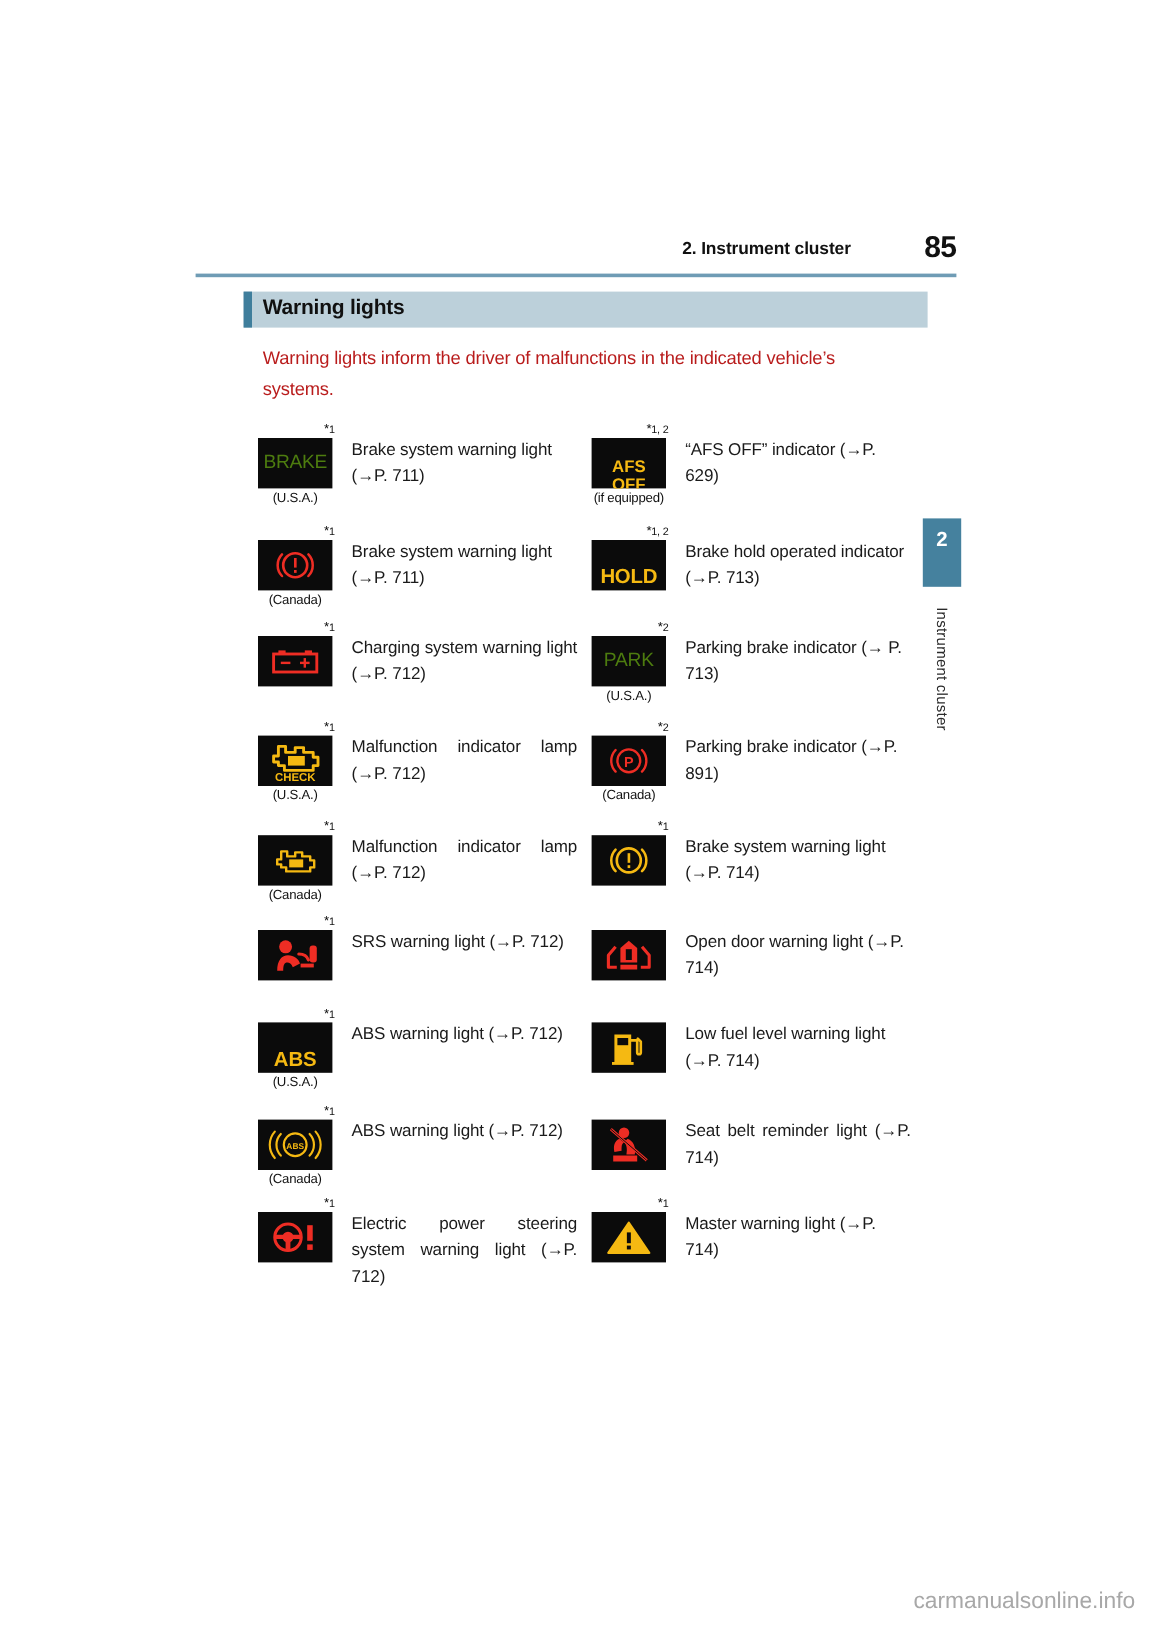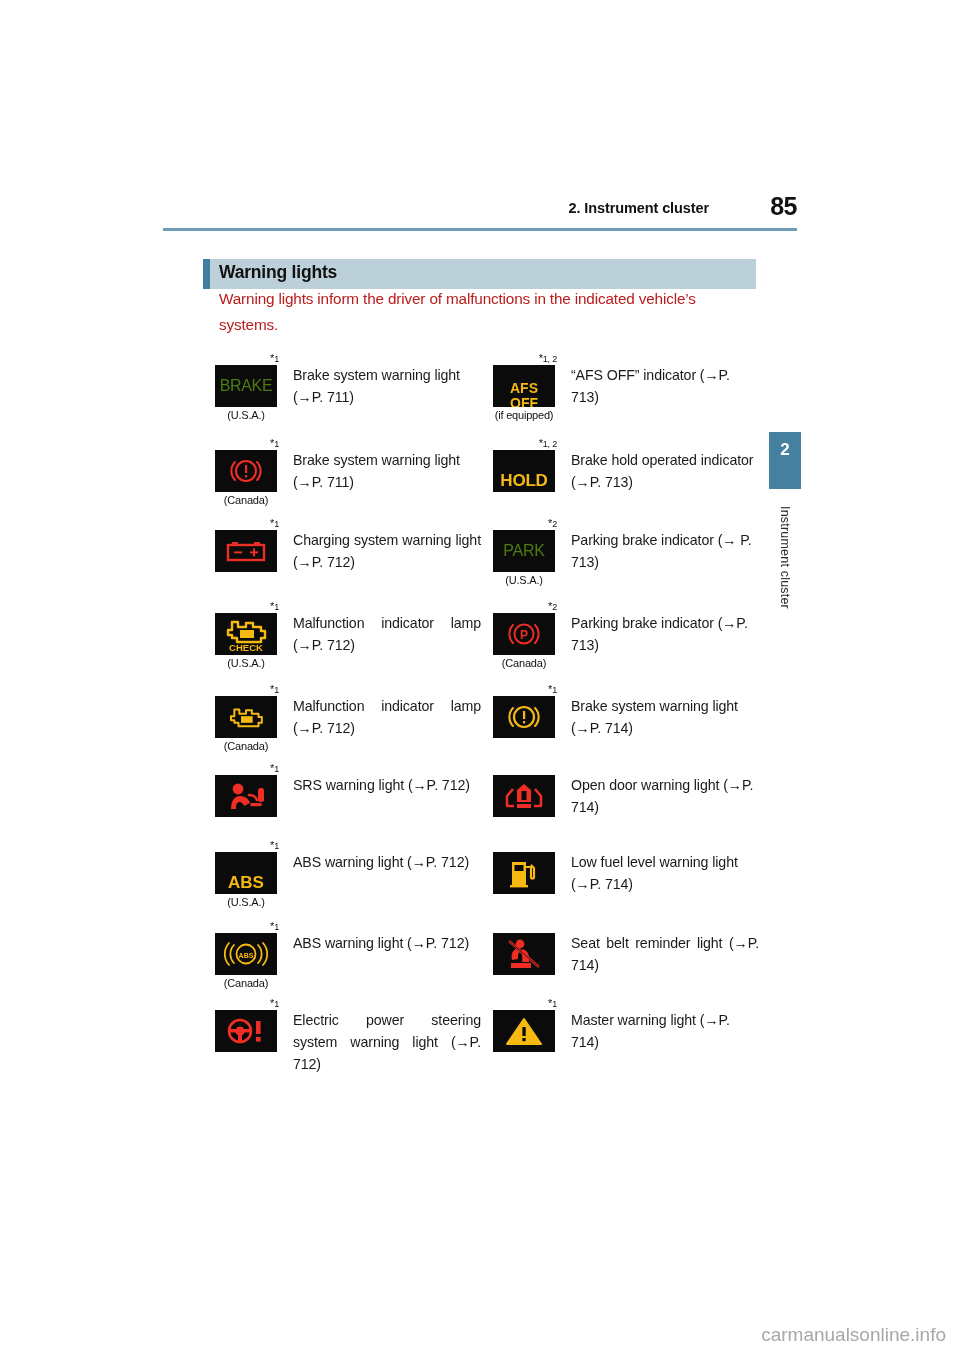--- a/index.html
+++ b/index.html
@@ -22,22 +22,23 @@
   .header-pageno{
     position:absolute;right:0px;top:-4px;
     font-size:25px;font-weight:bold;color:#111;letter-spacing:-0.5px;
   }
   .header-rule{
     position:absolute;left:0;top:32px;width:634px;height:3px;background:#6f9cb5;
   }
 
   
   .section-band{
-    position:absolute;left:203px;top:259px;width:553px;height:30px;
+    position:absolute;left:203px;top:243px;width:553px;height:30px;
     background:#bcd0da;
+    padding-left:17px;
   }
   .section-band .tab{
     position:absolute;left:0;top:0;width:7px;height:30px;background:#3f7e9c;
   }
   .section-band .label{
     position:absolute;left:16px;top:3px;
     font-size:17.5px;font-weight:bold;color:#101010;letter-spacing:-0.2px;
   }
 
   
@@ -153,21 +154,21 @@
        <div class="desc-col">Brake system warning light (→P. 711)</div>
         </div>
         <div class="cell">
           <div class="icon-col">
          <div class="sup"><i>*</i><b>1, 2</b></div>
          <div class="icon-box">
               <span class="t-amber g-afs">AFS<br>OFF</span>
             </div>
          <div class="icon-note">(if equipped)</div>
        </div>
-       <div class="desc-col">“AFS OFF” indicator (→P. 713)</div>
+       <div class="desc-col">“AFS OFF” indicator (→P. 629)</div>
         </div>
       </div>
       <div class="trow" style="position: absolute; top: 85px; left: 0px;">
         <div class="cell">
           <div class="icon-col">
          <div class="sup"><i>*</i><b>1</b></div>
          <div class="icon-box">
               <svg width="44" height="30" viewBox="0 0 44 30">
     <circle cx="22" cy="15" r="10" fill="none" stroke="#ee2d24" stroke-width="2.2"></circle>
     <rect x="21" y="9" width="2.2" height="8" fill="#ee2d24"></rect>
@@ -244,21 +245,21 @@
          <div class="icon-box">
               <svg width="44" height="30" viewBox="0 0 44 30">
     <circle cx="22" cy="15" r="9.5" fill="none" stroke="#ee2d24" stroke-width="2"></circle>
     <text x="22" y="20" font-size="12" font-family="Liberation Sans, sans-serif" font-weight="bold" fill="#ee2d24" text-anchor="middle">P</text>
     <path d="M11 6 A13 13 0 0 0 11 24" fill="none" stroke="#ee2d24" stroke-width="2" stroke-linecap="round"></path>
     <path d="M33 6 A13 13 0 0 1 33 24" fill="none" stroke="#ee2d24" stroke-width="2" stroke-linecap="round"></path>
   </svg>
             </div>
          <div class="icon-note">(Canada)</div>
        </div>
-       <div class="desc-col">Parking brake indicator (→P. 713)</div>
+       <div class="desc-col">Parking brake indicator (→P. 891)</div>
         </div>
       </div>
       <div class="trow" style="position: absolute; top: 331px; left: 0px;">
         <div class="cell">
           <div class="icon-col">
          <div class="sup"><i>*</i><b>1</b></div>
          <div class="icon-box">
               <svg width="46" height="30" viewBox="0 0 46 36">
     <g transform="translate(0,3)">
     <path d="M9 11 L9 6 L15 6 L15 11 L23 11 L23 7 L30 7 L30 11 L38 11 L38 15 L42 15 L42 22 L38 22 L38 26 L14 26

